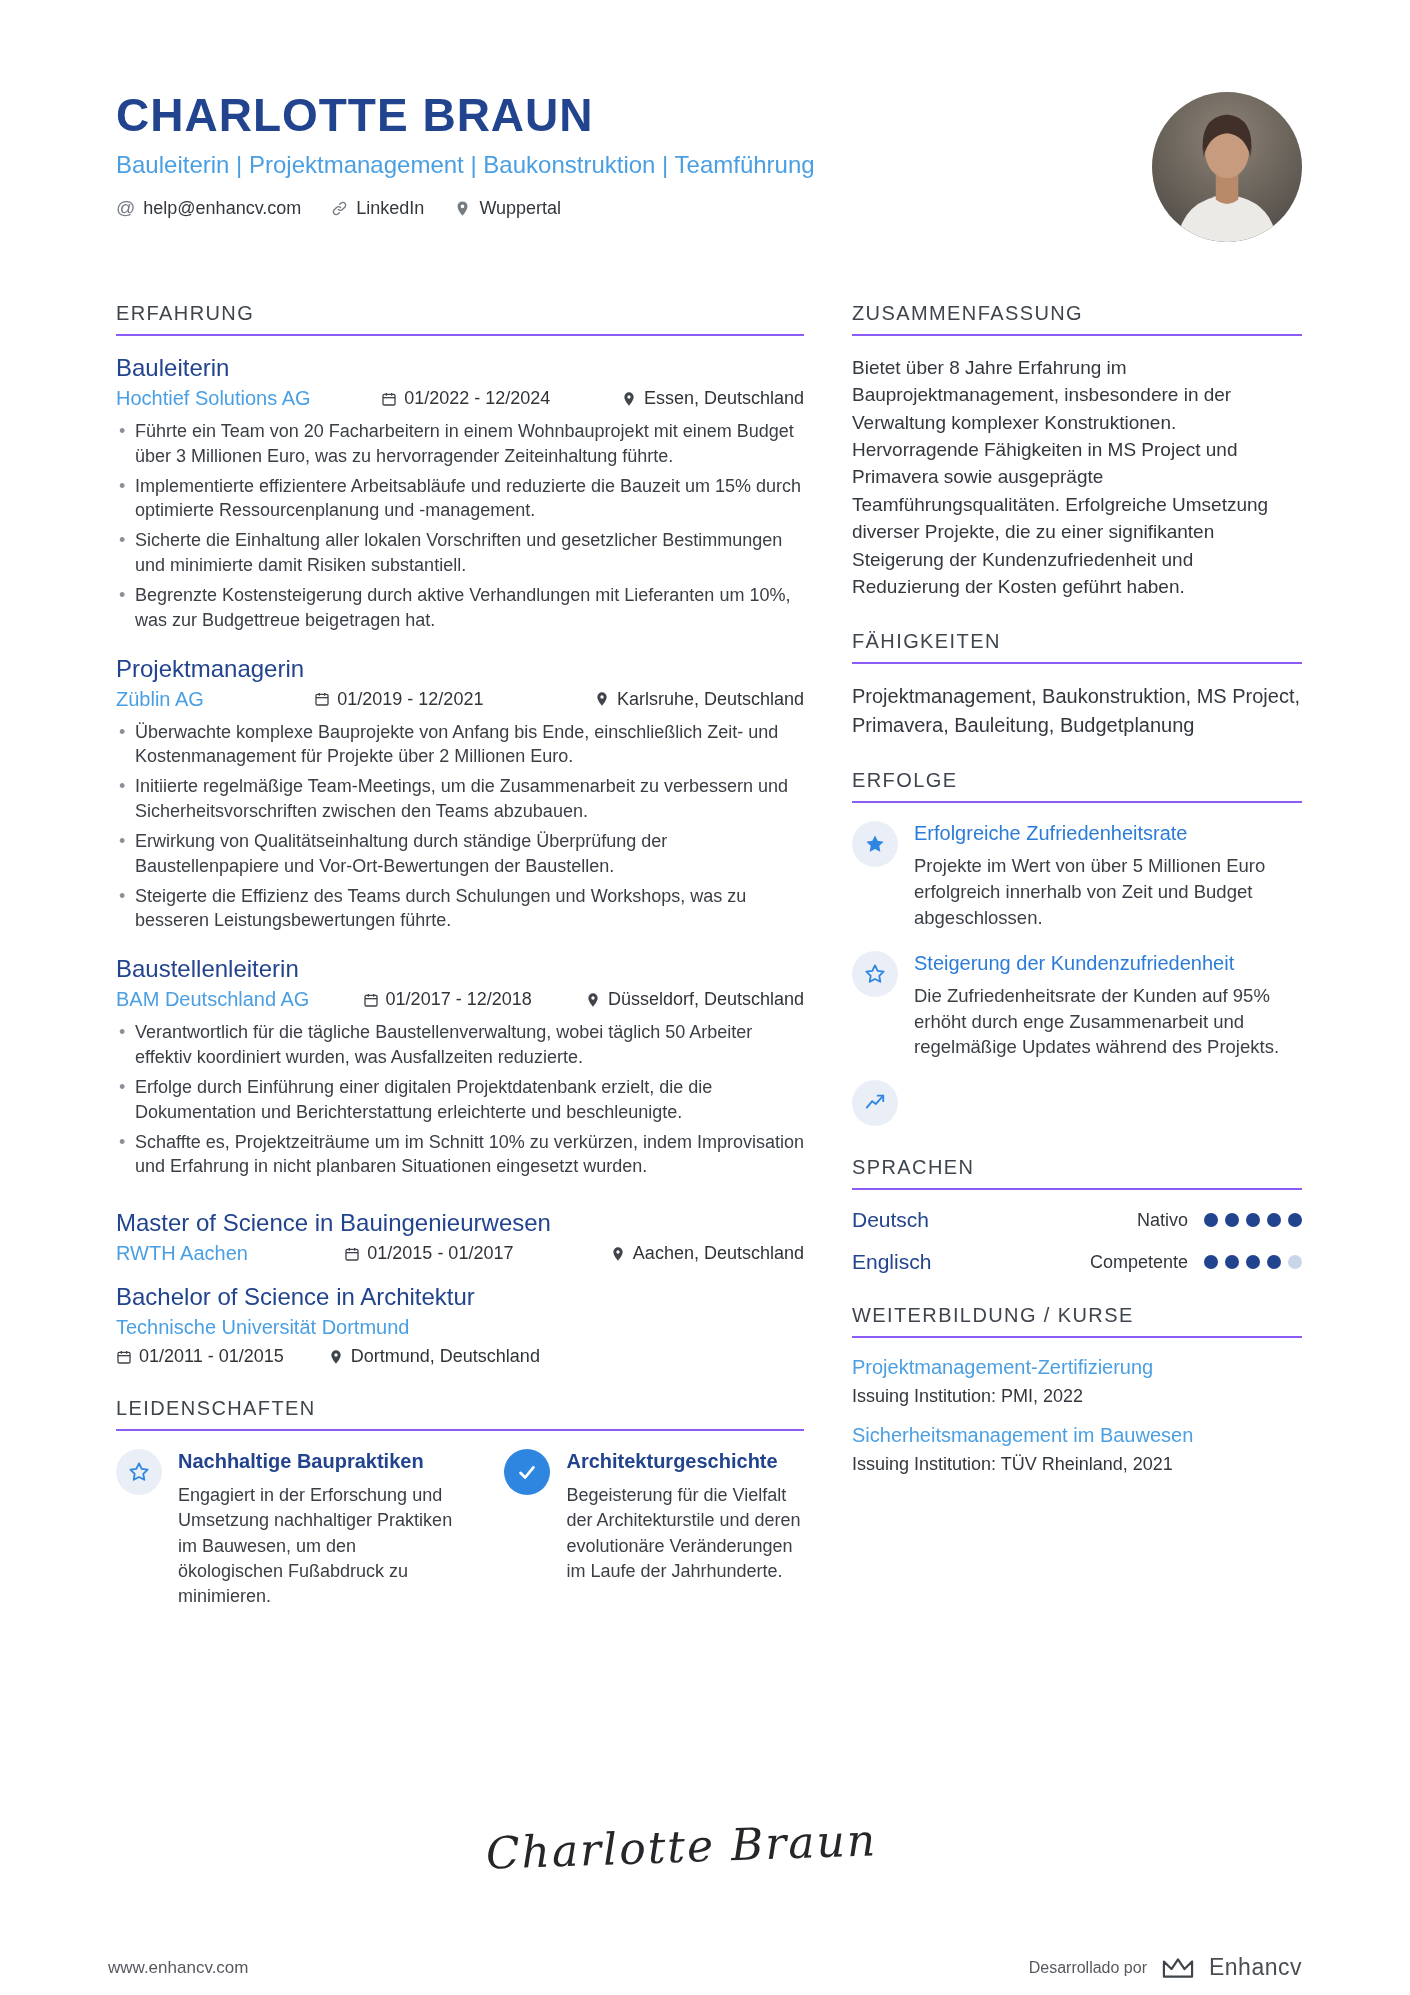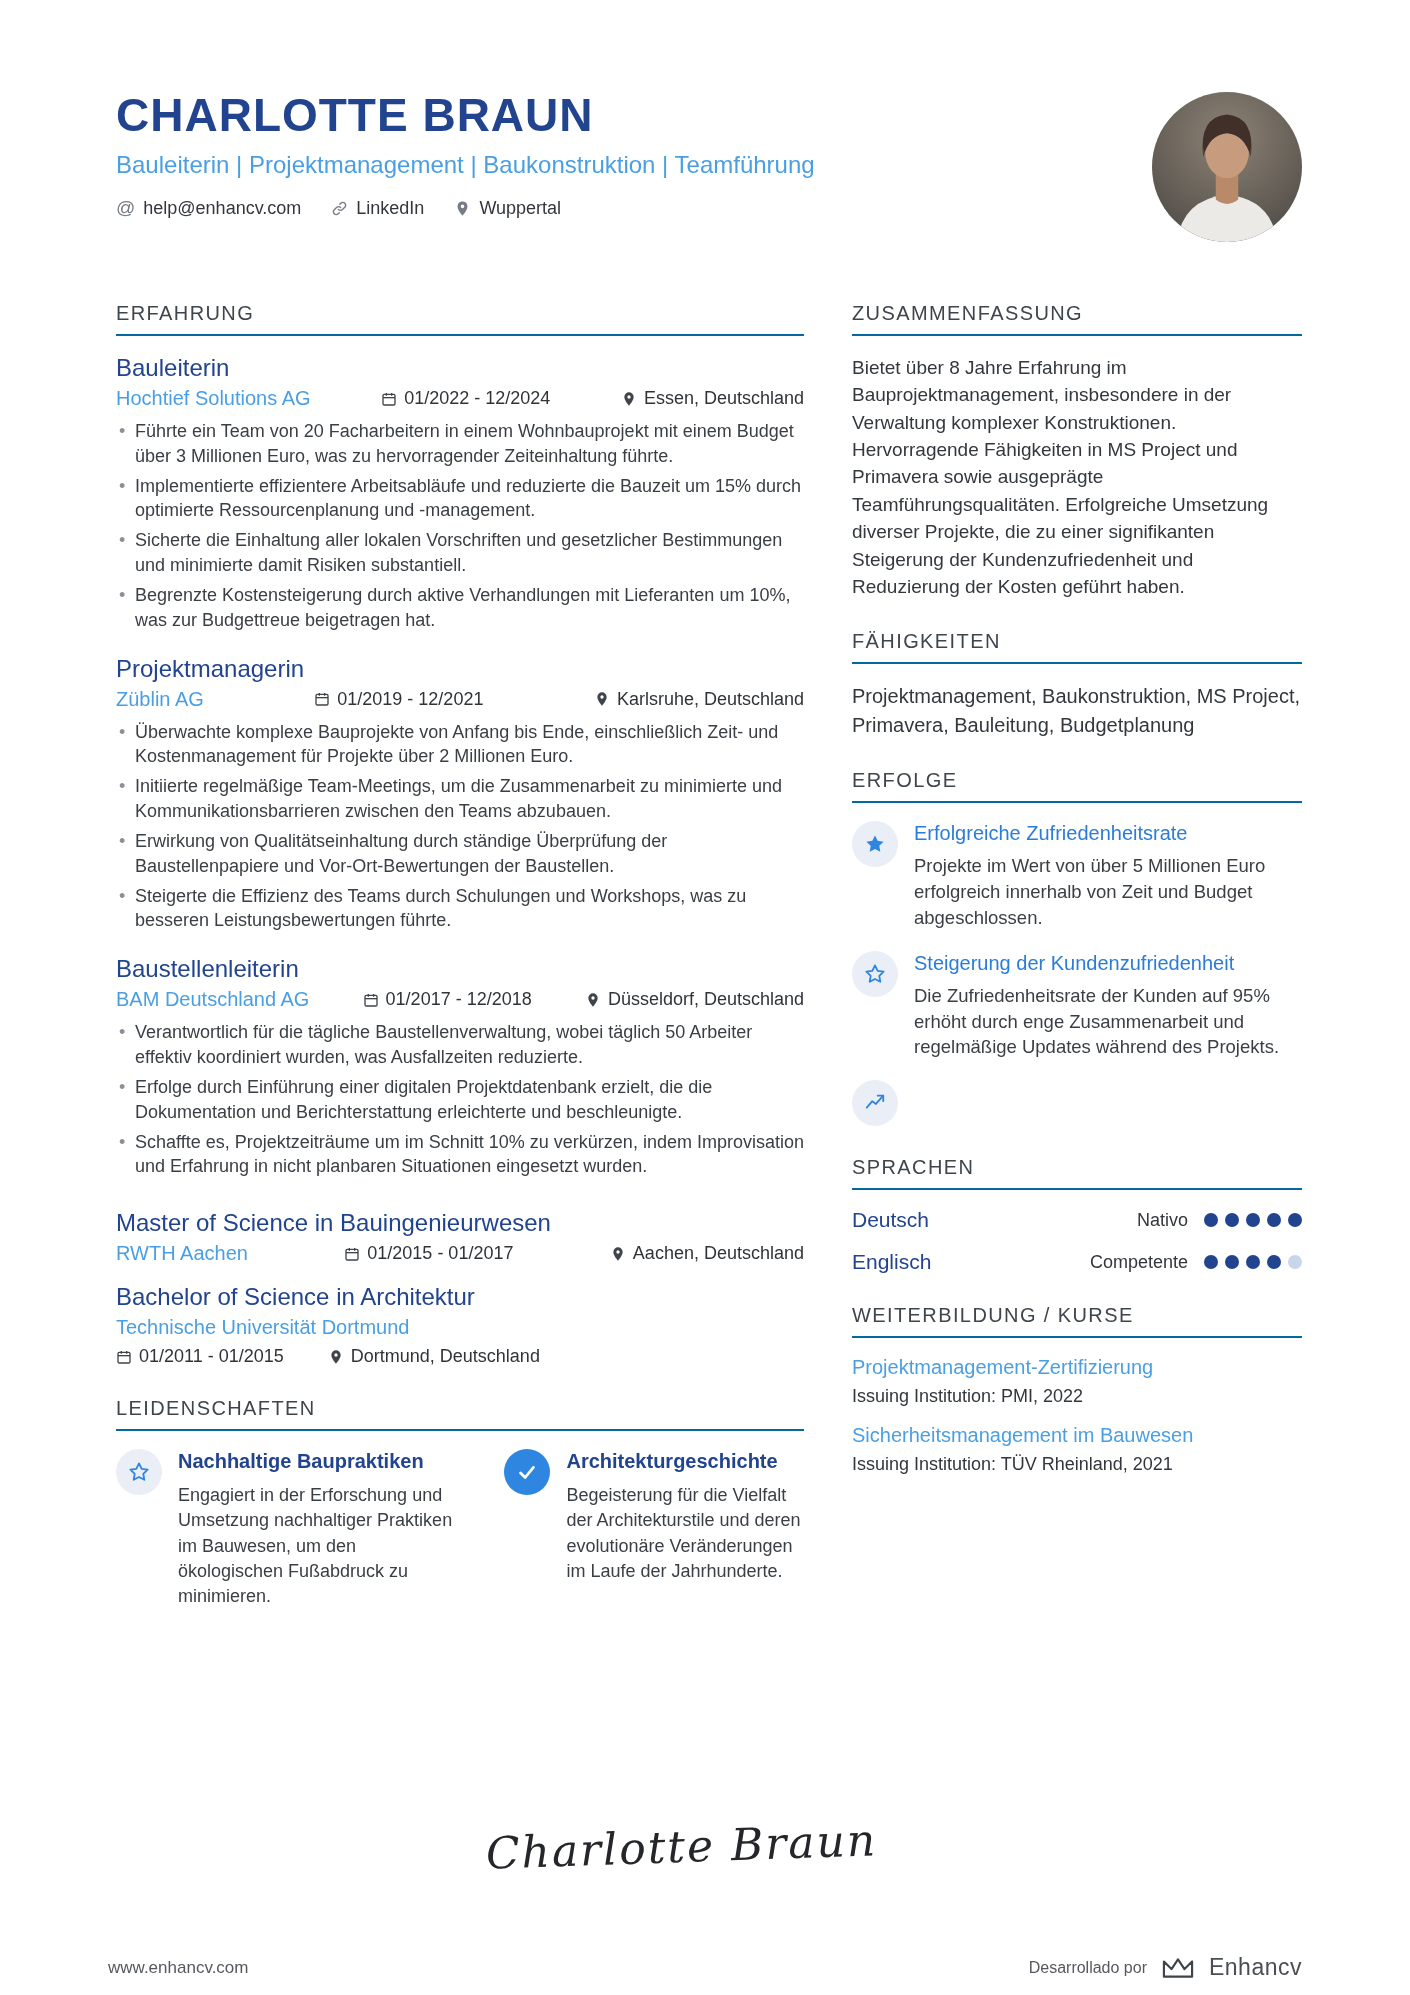--- a/index.html
+++ b/index.html
@@ -24,21 +24,21 @@
   .photo svg{ display:block; width:100%; height:100%; }
 
   
   .columns{ display:flex; gap:48px; margin-top:60px; }
   .col-left{ width:688px; flex-shrink:0; }
   .col-right{ flex:1; min-width:0; }
 
   section{ margin-bottom:30px; }
   .sec-title{
     font-size:20px; font-weight:500; color:#3f454d; letter-spacing:1.4px;
-    padding-bottom:9px; border-bottom:2px solid #0369a1; margin-bottom:18px;
+    padding-bottom:9px; border-bottom:2px solid #8b5cf6; margin-bottom:18px;
   }
 
   
   .job{ margin-bottom:22px; }
   .job-role, .degree-name{ font-size:24px; font-weight:500; color:#22448f; margin-bottom:5px; }
   .meta{ display:flex; align-items:center; justify-content:space-between; margin-bottom:9px; font-size:18px; color:#303439; }
   .meta .company, .school{ font-size:20px; color:#4a9fe3; }
   .meta-item{ display:flex; align-items:center; gap:7px; white-space:nowrap; }
   .meta-item svg{ width:16px; height:16px; color:#3f444a; flex-shrink:0; }
   .meta2{ display:flex; gap:44px; align-items:center; font-size:18px; color:#303439; margin-top:7px; }
@@ -208,21 +208,21 @@
             </span>
             <span class="meta-item">
               <svg viewBox="0 0 24 24" fill="currentColor">
                   <path d="M12 2a7 7 0 0 0-7 7c0 5.25 7 13 7 13s7-7.75 7-13a7 7 0 0 0-7-7zm0 9.5A2.5 2.5 0 1 1 12 6.5a2.5 2.5 0 0 1 0 5z"></path>
                 </svg>
               <span>Karlsruhe, Deutschland</span>
             </span>
           </div>
           <ul class="bullets">
             <li>Überwachte komplexe Bauprojekte von Anfang bis Ende, einschließlich Zeit- und Kostenmanagement für Projekte über 2 Millionen Euro.</li>
-            <li>Initiierte regelmäßige Team-Meetings, um die Zusammenarbeit zu minimierte und Kommunikationsbarrieren zwischen den Teams abzubauen.</li>
+            <li>Initiierte regelmäßige Team-Meetings, um die Zusammenarbeit zu verbessern und Sicherheitsvorschriften zwischen den Teams abzubauen.</li>
             <li>Erwirkung von Qualitätseinhaltung durch ständige Überprüfung der Baustellenpapiere und Vor-Ort-Bewertungen der Baustellen.</li>
             <li>Steigerte die Effizienz des Teams durch Schulungen und Workshops, was zu besseren Leistungsbewertungen führte.</li>
           </ul>
         </article>
 
         <article class="job">
           <h3 class="job-role">Baustellenleiterin</h3>
           <div class="meta">
             <span class="company">BAM Deutschland AG</span>
             <span class="meta-item">

